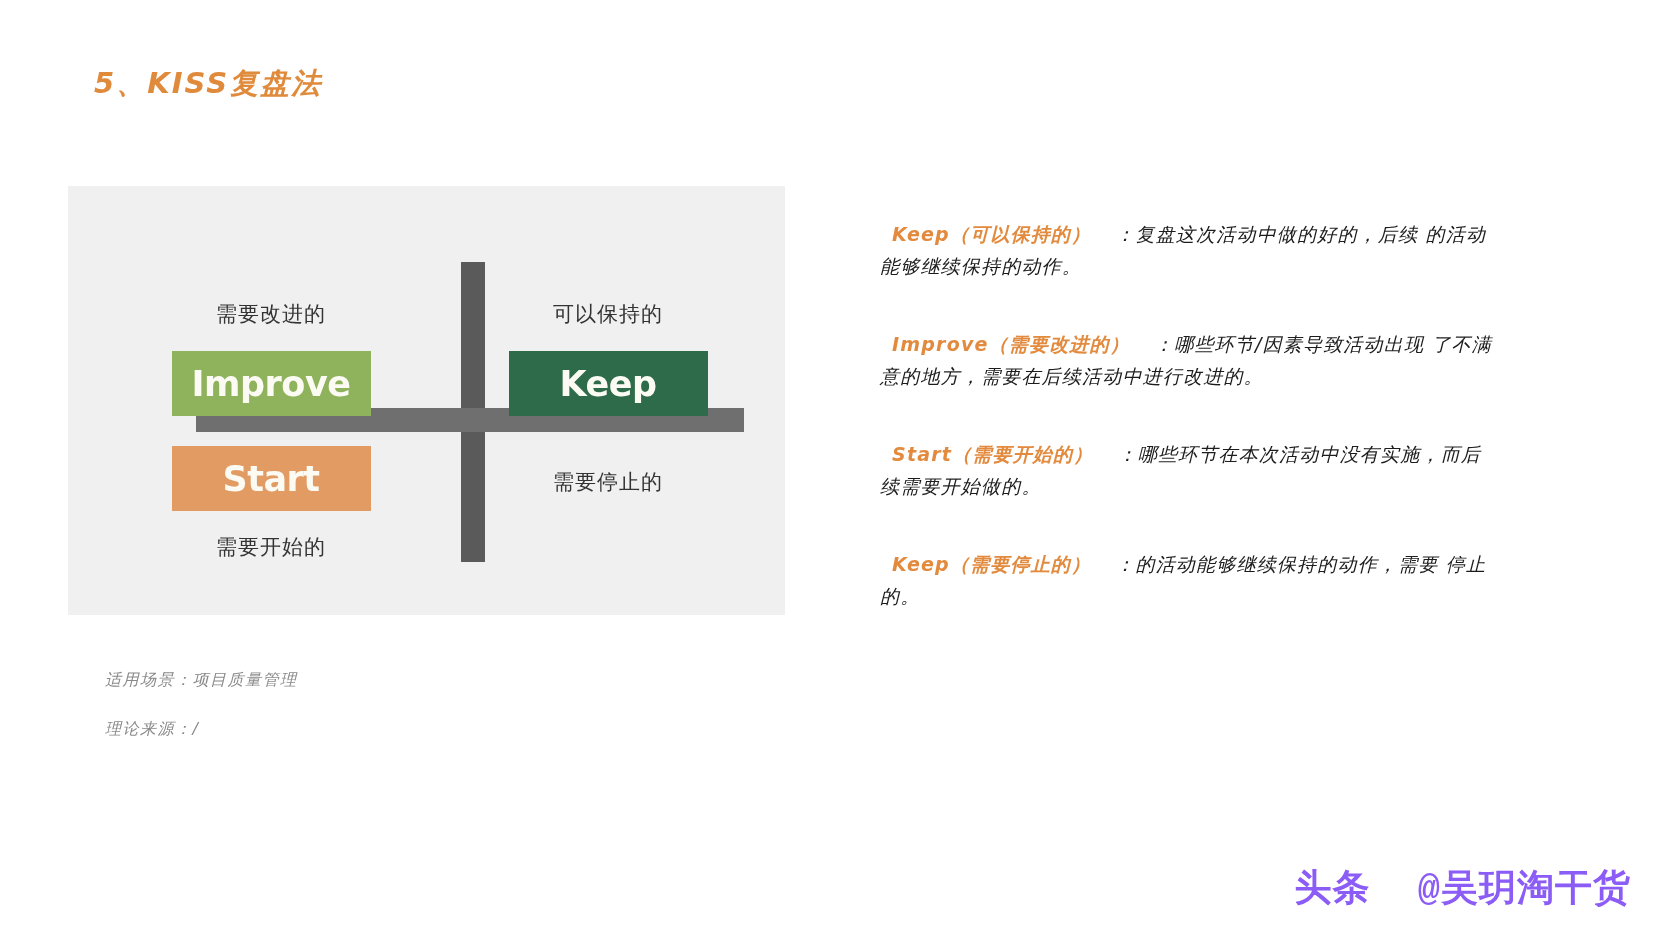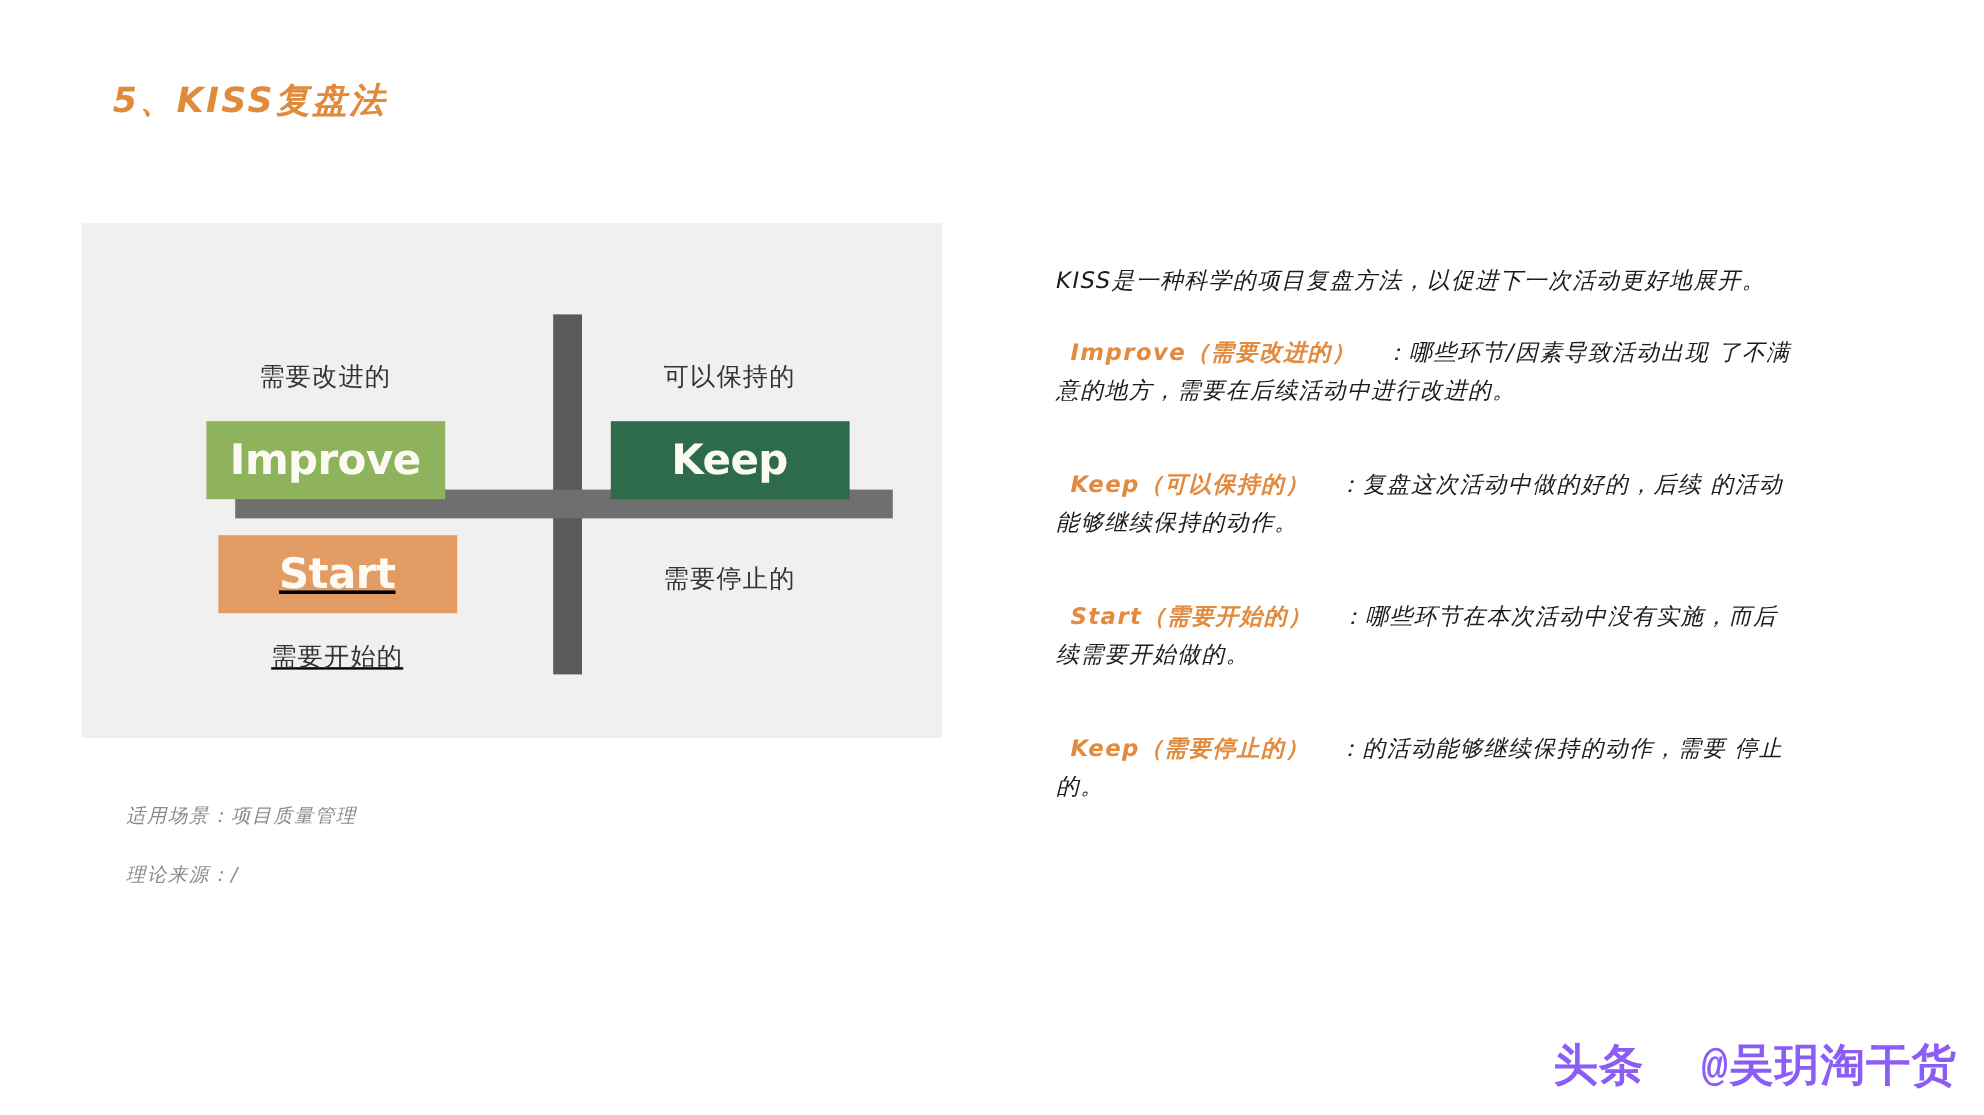--- a/index.html
+++ b/index.html
@@ -73,21 +73,21 @@
   .cell {
     position: absolute;
     width: 250px;
     display: flex;
     flex-direction: column;
     align-items: center;
   }
 
   .cell-tl { left: 78px;  top: 92px; }
   .cell-tr { left: 415px; top: 92px; }
-  .cell-bl { left: 88px;  top: 248px; text-decoration: underline; }
+  .cell-bl { left: 78px;  top: 248px; }
   .cell-br { left: 415px; top: 248px; }
 
   .cell-caption {
     font-size: 21px;
     color: #333333;
     font-weight: 500;
     letter-spacing: 1px;
     line-height: 1.2;
     white-space: nowrap;
     font-family: "DejaVu Sans", sans-serif;
@@ -196,28 +196,27 @@
     </div>
   </div>
 
   <div class="diagram-notes">
     <div>适用场景：项目质量管理</div>
     <div>理论来源：/</div>
   </div>
 
   <div class="text-column">
 
-    <div class="para intro">KISS是一种科学的项目复盘方法，以促进下一次活动更好地展开。</div>
+
+    <div class="para">
+      <span class="kw">Keep（可以保持的）</span><span>：复盘这次活动中做的好的，后续 的活动能够继续保持的动作。</span>
+    </div>
 
     <div class="para">
       <span class="kw">Improve（需要改进的）</span><span>：哪些环节/因素导致活动出现 了不满意的地方，需要在后续活动中进行改进的。</span>
-    </div>
-
-    <div class="para">
-      <span class="kw">Keep（可以保持的）</span><span>：复盘这次活动中做的好的，后续 的活动能够继续保持的动作。</span>
     </div>
 
     <div class="para">
       <span class="kw">Start（需要开始的）</span><span>：哪些环节在本次活动中没有实施，而后续需要开始做的。</span>
     </div>
 
     <div class="para">
       <span class="kw">Keep（需要停止的）</span><span>：的活动能够继续保持的动作，需要 停止的。</span>
     </div>
 

